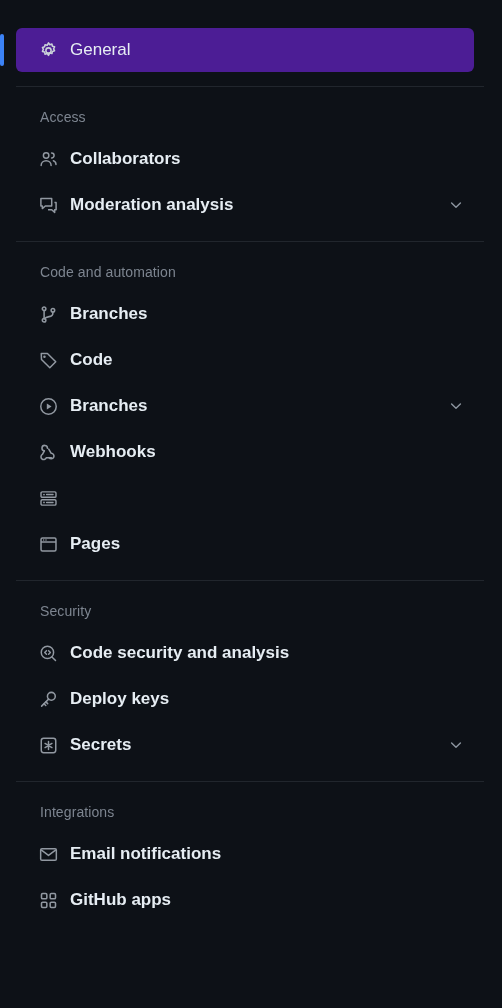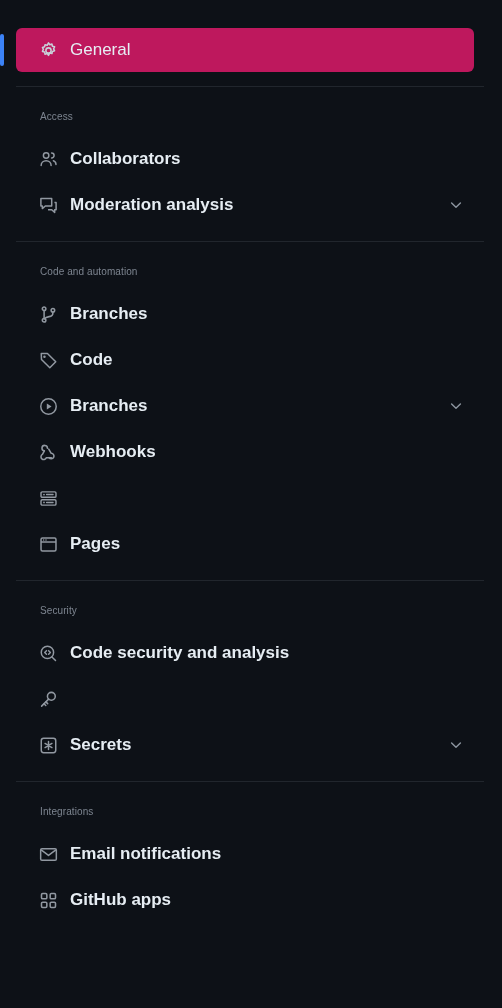--- a/index.html
+++ b/index.html
@@ -29,21 +29,21 @@
   .nav-group { padding: 0; }
 
   .nav-divider {
     height: 1px;
     background: #21262d;
     margin: 14px 18px 14px 16px;
     border: 0;
   }
 
   .group-title {
-    font-size: 10px;
+    font-size: 14px;
     line-height: 20px;
     font-weight: 400;
     color: #7d8590;
     padding: 6px 24px 6px 40px;
     margin: 0 0 4px 0;
     letter-spacing: 0.1px;
   }
 
   
   .nav-item {
@@ -54,21 +54,21 @@
     height: 44px;
     margin: 2px 28px 2px 16px;
     padding: 0 10px 0 22px;
     border-radius: 6px;
     cursor: pointer;
     text-decoration: none;
     color: #e6edf3;
   }
 
   .nav-item.is-selected {
-    background: #be185d;
+    background: #4c1d95;
   }
 
   .nav-item.is-selected::before {
     content: "";
     position: absolute;
     left: -16px;
     top: 50%;
     transform: translateY(-50%);
     width: 4px;
     height: 32px;
@@ -285,20 +285,21 @@
           </span>
         </a>
         <a class="nav-item" href="#">
           <span class="icon">
             <svg width="19" height="19" viewBox="0 0 16 16" fill="none" stroke="currentColor" stroke-width="1.3" stroke-linecap="round" stroke-linejoin="round">
               <circle cx="10.4" cy="5.3" r="3.3"></circle>
               <path d="M8.1 7.7L2.2 13.6"></path>
               <path d="M4.2 11.6l1.5 1.5M5.8 10l1.5 1.5"></path>
             </svg>
           </span>
+          <span class="label">Deploy keys</span>
           <span class="chevron hidden">
             <svg width="16" height="16" viewBox="0 0 16 16" fill="none" stroke="currentColor" stroke-width="1.45" stroke-linecap="round" stroke-linejoin="round">
               <path d="M3.6 6.1L8 10.3l4.4-4.2"></path>
             </svg>
           </span>
         </a>
         <a class="nav-item" href="#">
           <span class="icon">
             <svg width="19" height="19" viewBox="0 0 16 16" fill="none" stroke="currentColor" stroke-width="1.25" stroke-linejoin="round">
               <rect x="1.9" y="1.9" width="12.2" height="12.2" rx="2"></rect>

